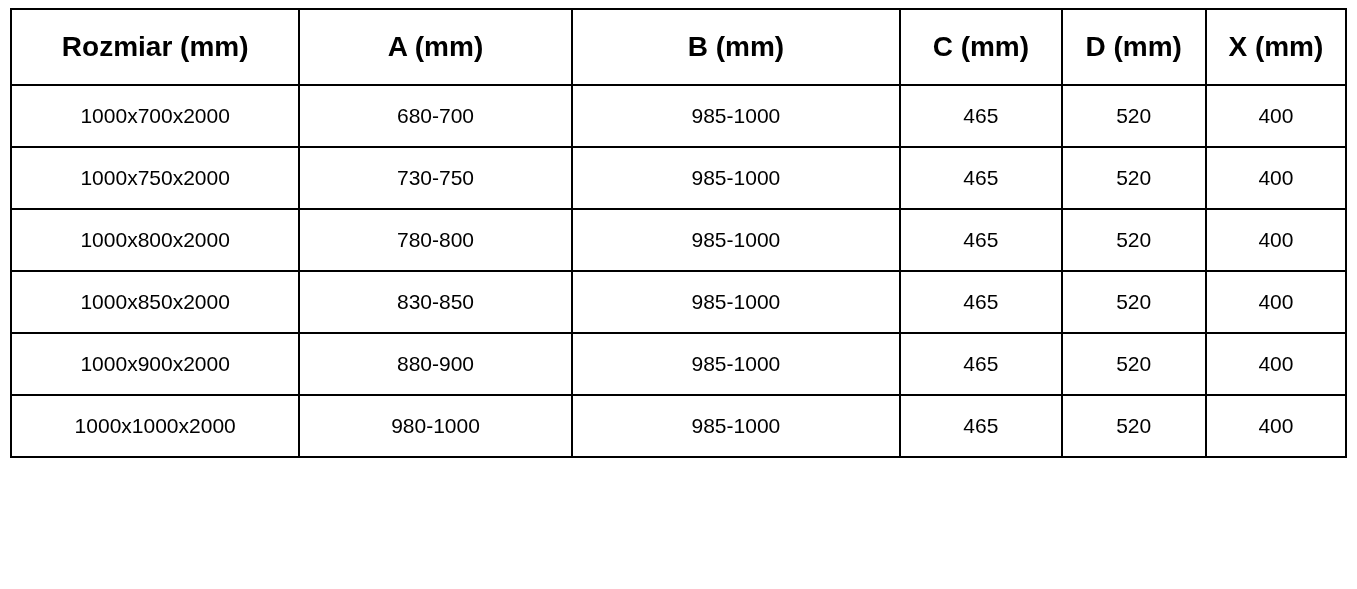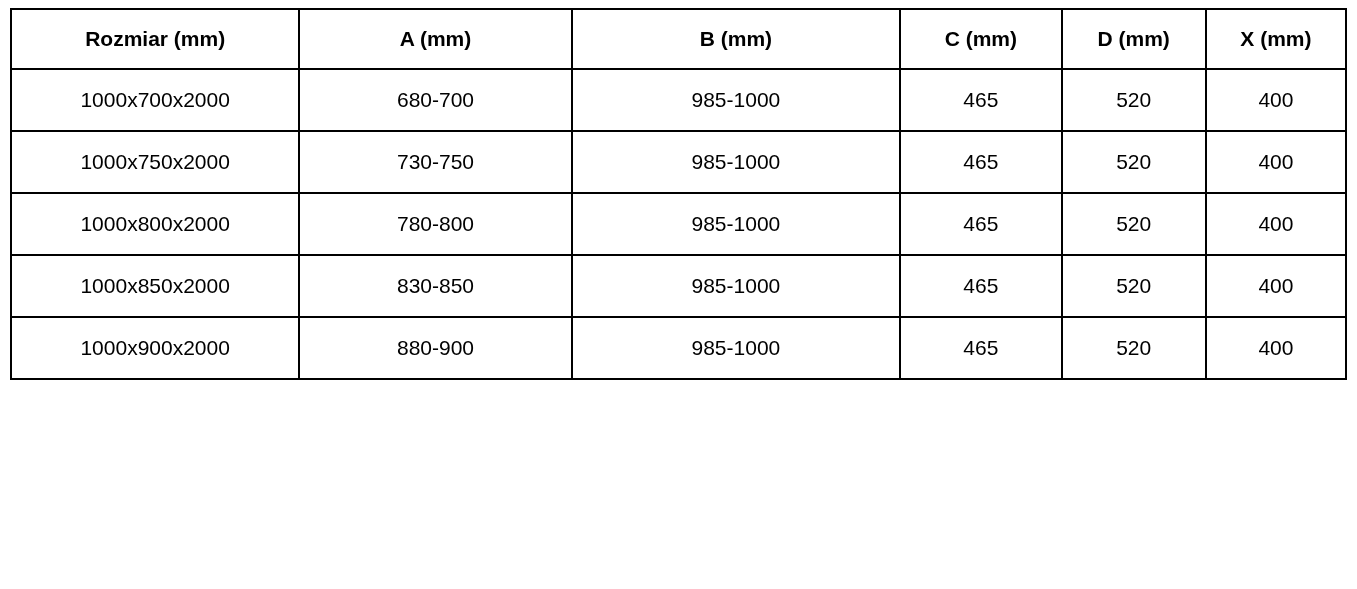--- a/index.html
+++ b/index.html
@@ -23,25 +23,25 @@
     width: 1337px;
     border-collapse: collapse;
     table-layout: fixed;
     background: #ffffff;
   }
   table.spec-table, table.spec-table th, table.spec-table td {
     border: 2px solid #000000;
   }
   table.spec-table th {
     height: 58px;
-    font-size: 21px;
+    font-size: 28px;
     font-weight: 700;
     text-align: center;
     vertical-align: middle;
-    padding: 0 4px;
+    padding: 8px 4px;
   }
   table.spec-table td {
     height: 60px;
     font-size: 21px;
     font-weight: 400;
     text-align: center;
     vertical-align: middle;
     padding: 0 4px;
     margin-left: 27px;
   }
@@ -109,15 +109,23 @@
           <td>400</td>
         </tr>
         <tr>
           <td>1000x900x2000</td>
           <td>880-900</td>
           <td>985-1000</td>
           <td>465</td>
           <td>520</td>
           <td>400</td>
         </tr>
+        <tr>
+          <td>1000x1000x2000</td>
+          <td>980-1000</td>
+          <td>985-1000</td>
+          <td>465</td>
+          <td>520</td>
+          <td>400</td>
+        </tr>
       </tbody>
   </table>
 </div>
 
 </body></html>

